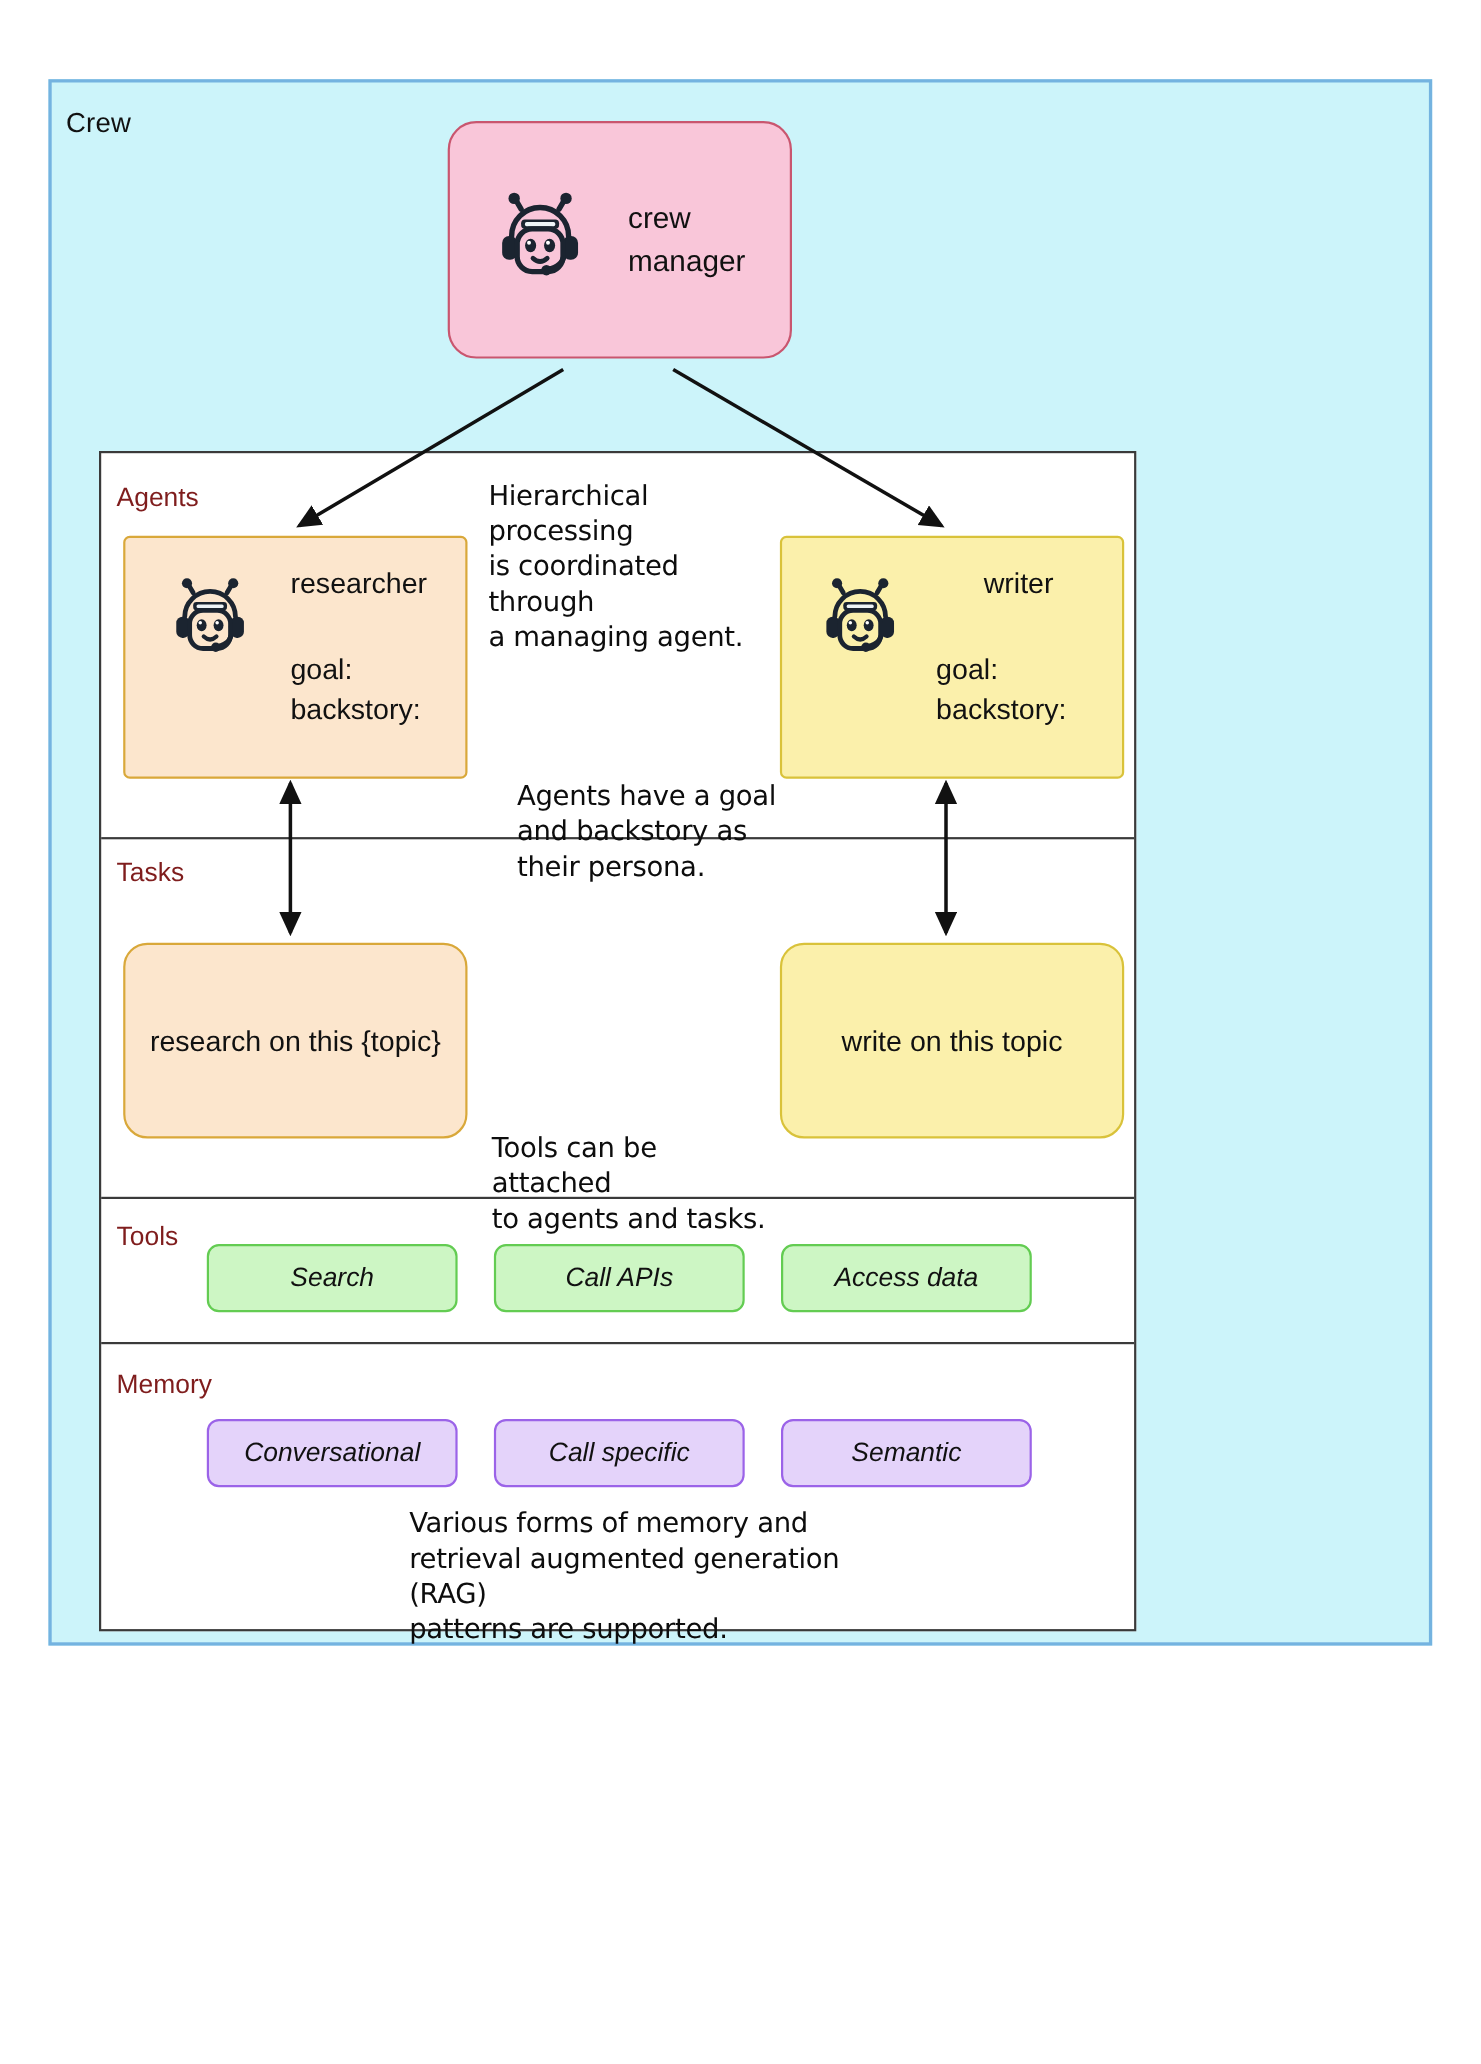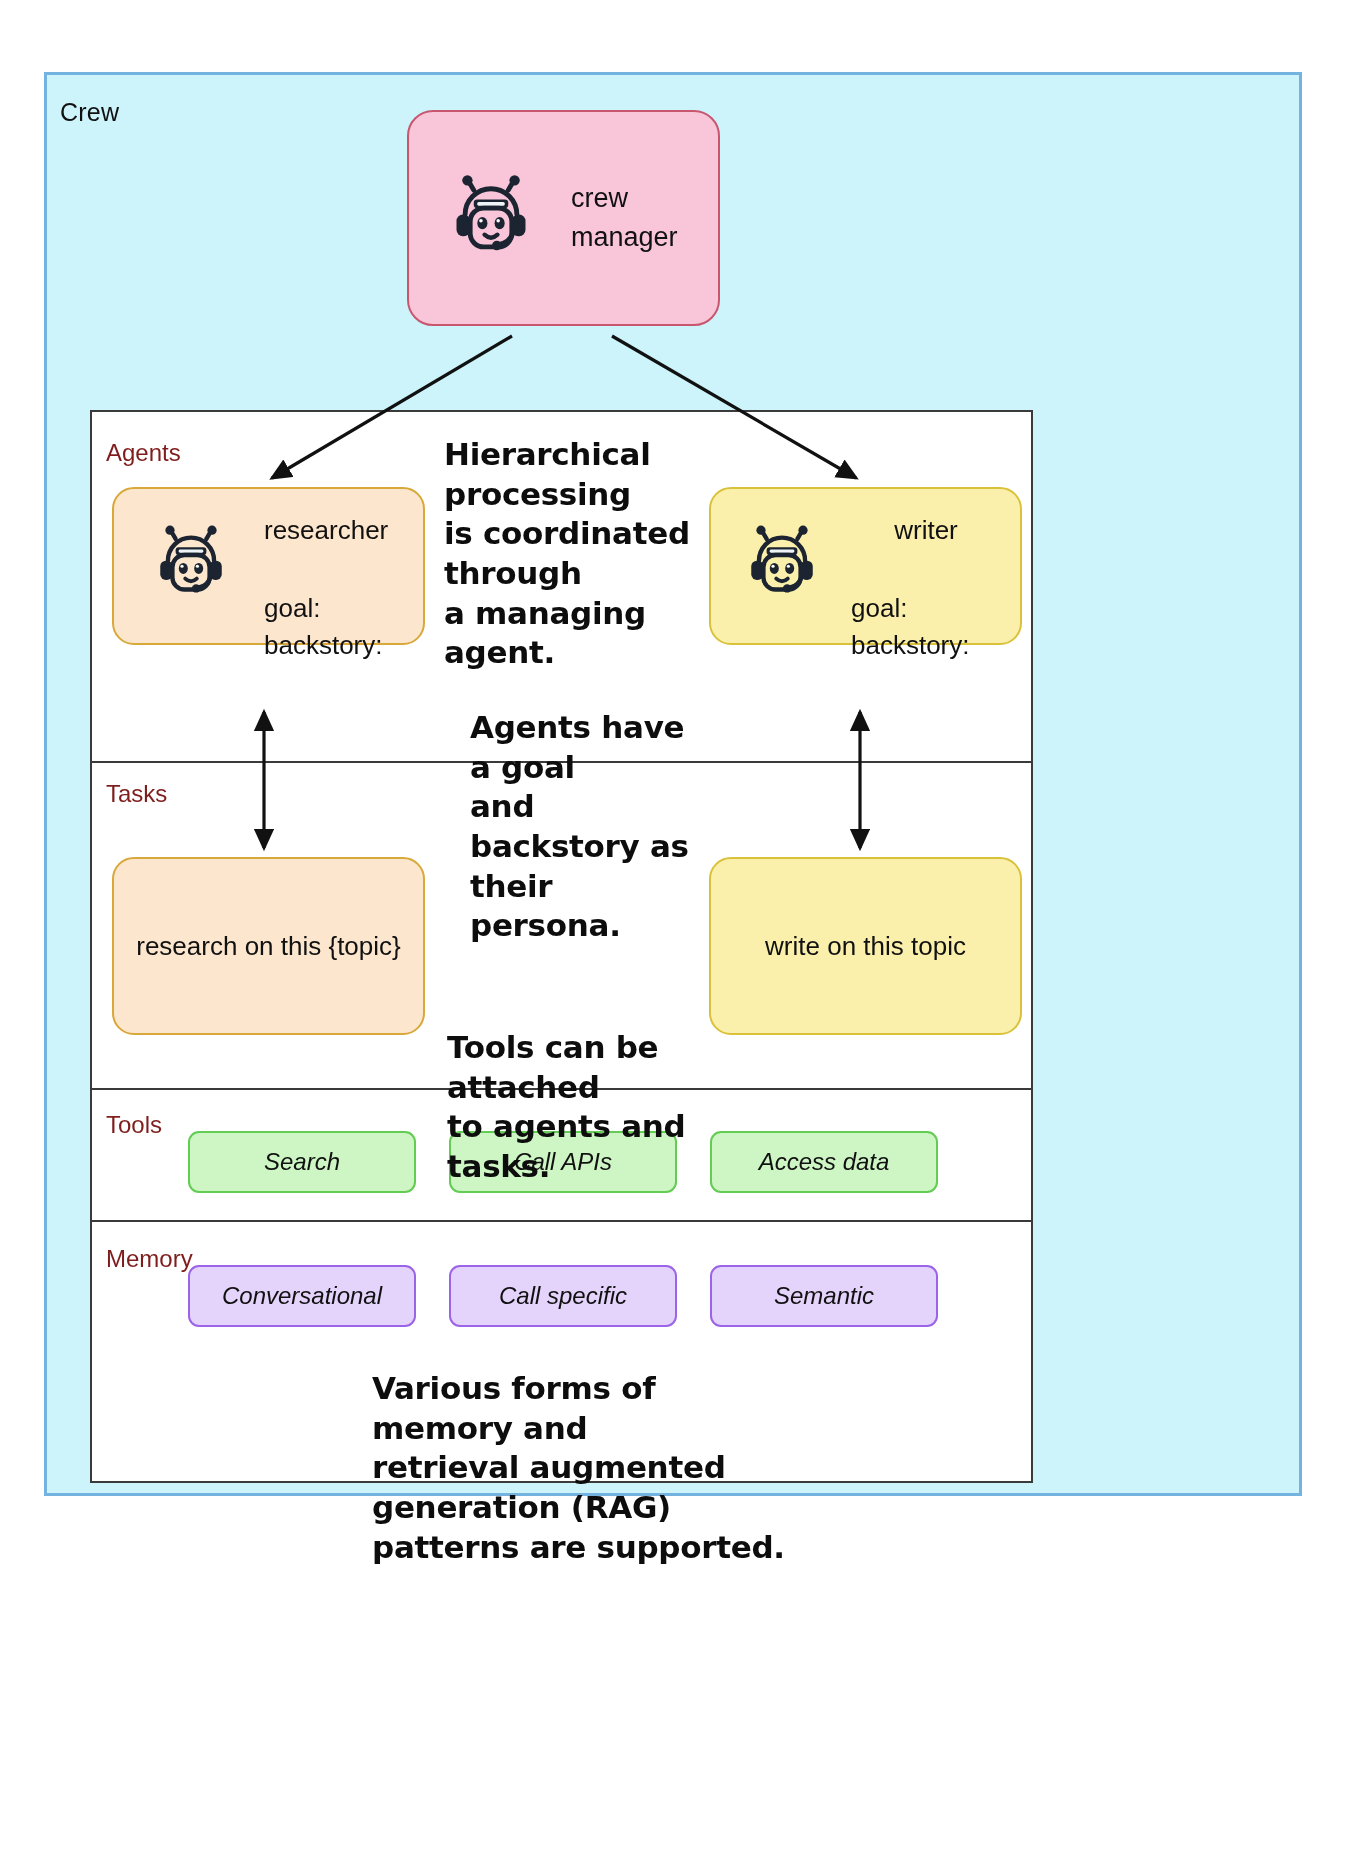--- a/index.html
+++ b/index.html
@@ -92,22 +92,22 @@
   }
   #label-agents { left: 14px; top: 27px; }
   #label-tasks  { left: 14px; top: 368px; }
   #label-tools  { left: 14px; top: 699px; }
   #label-memory { left: 14px; top: 833px; }
 
   
   .agent-box {
     position: absolute;
     width: 313px;
-    height: 158px;
-    border-radius: 22px;
+    height: 221px;
+    border-radius: 6px;
     box-sizing: border-box;
     border-width: 2.5px;
     border-style: solid;
   }
   #agent-researcher {
     left: 20px;
     top: 75px;
     background: #fce6cd;
     border-color: #d9a83a;
   }
@@ -194,32 +194,32 @@
     font-style: italic;
   }
   .chip-tool {
     background: #cdf6c4;
     border-color: #63cc52;
     top: 719px;
   }
   .chip-memory {
     background: #e4d3fa;
     border-color: #9b63e8;
-    top: 853px;
+    top: 878px;
   }
   .chip-col-0 { left: 96px; }
   .chip-col-1 { left: 357px; }
   .chip-col-2 { left: 618px; }
 
   
   .annotation {
     position: absolute;
     font-family: "DejaVu Sans", sans-serif;
-    font-weight: bold;
-    font-size: 31px;
+    font-weight: normal;
+    font-size: 25px;
     line-height: 1.28;
     color: #0d0d0d;
     white-space: pre-line;
     letter-spacing: -0.3px;
   }
   #annot-hierarchical { left: 352px; top: 23px;  width: 270px; }
   #annot-persona      { left: 378px; top: 296px; width: 240px; }
   #annot-tools        { left: 355px; top: 572px; width: 260px; margin-top: 44px; }
   #annot-memory       { left: 280px; top: 937px; width: 430px; margin-top: 20px; }
 

